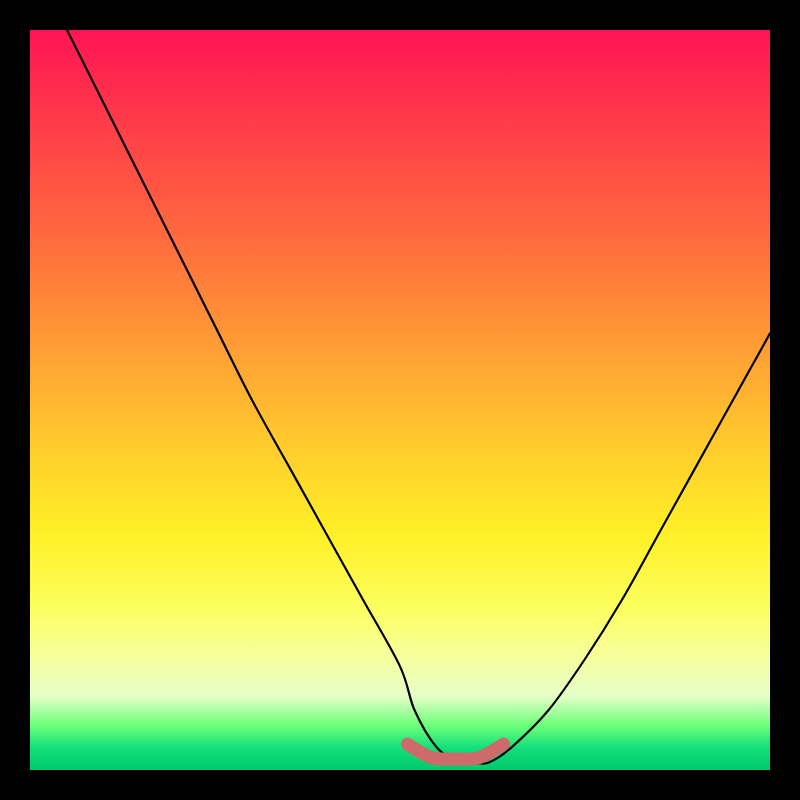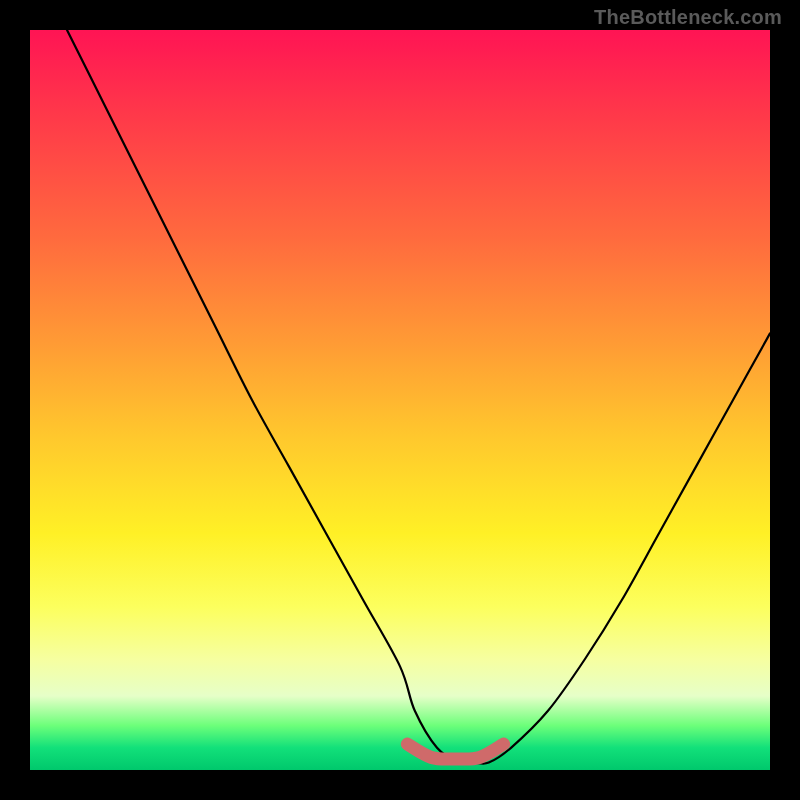--- a/index.html
+++ b/index.html
@@ -56,21 +56,20 @@
     top: 0;
     width: 740px;
     height: 740px;
     overflow: visible;
   }
 </style>
 </head>
 <body>
 
 <div class="frame">
-  <div class="watermark">TheBottleneck.com</div>
 
   <div class="plot-area">
     <svg class="overlay" viewBox="0 0 740 740">
       <path id="curve-path" fill="none" stroke="#000" stroke-width="2.2" stroke-linecap="round" stroke-linejoin="round" d="M 37 0 C 43.166666666666664 12.333333333333371, 61.66666666666667 49.33333333333337, 74 74 C 86.33333333333333 98.66666666666663, 98.66666666666667 123.33333333333337, 111 148 C 123.33333333333334 172.66666666666663, 135.66666666666666 197.33333333333337, 148 222 C 160.33333333333334 246.66666666666663, 172.66666666666666 271.33333333333337, 185 296 C 197.33333333333334 320.6666666666667, 209.66666666666666 346.5666666666667, 222 370 C 234.33333333333331 393.4333333333333, 246.66666666666669 414.4, 259 436.6 C 271.3333333333333 458.8, 283.6666666666667 481, 296 503.2 C 308.3333333333333 525.4, 320.6666666666667 547.6, 333 569.8 C 345.3333333333333 592, 361.3666666666667 617.9, 370 636.4 C 378.63333333333327 654.9, 378.63333333333327 667.2333333333333, 384.8 680.8 C 390.96666666666664 694.3666666666667, 399.6 709.1666666666666, 407.00000000000006 717.8 C 414.40000000000003 726.4333333333333, 423.0333333333333 730.1333333333333, 429.2 732.6 C 435.3666666666667 735.0666666666667, 439.0666666666667 732.6, 444 732.6 C 448.93333333333334 732.6, 452.6333333333333 735.0666666666667, 458.8 732.6 C 464.9666666666667 730.1333333333333, 471.13333333333327 726.4333333333333, 481 717.8 C 490.8666666666667 709.1666666666666, 505.6666666666666 695.6, 518 680.8 C 530.3333333333334 666, 542.6666666666666 647.5, 555 629 C 567.3333333333334 610.5, 579.6666666666666 590.7666666666667, 592 569.8 C 604.3333333333334 548.8333333333334, 616.6666666666666 525.4, 629 503.2 C 641.3333333333334 481, 653.6666666666666 458.8, 666 436.6 C 678.3333333333334 414.4, 690.6666666666666 392.20000000000005, 703 370 C 715.3333333333334 347.79999999999995, 733.8333333333334 314.50000000000006, 740 303.40000000000003"></path>
       <path id="trough-path" fill="none" stroke="#cf6a6a" stroke-width="13" stroke-linecap="round" stroke-linejoin="round" d="M 377.40000000000003 714.1 C 381.4083333333333 716.32, 393.4333333333333 724.9533333333334, 401.45 727.42 C 409.4666666666667 729.8866666666667, 417.4833333333333 728.9, 425.49999999999994 728.9 C 433.51666666666665 728.9, 441.53333333333336 729.8866666666667, 449.55 727.42 C 457.5666666666667 724.9533333333334, 469.5916666666667 716.32, 473.6 714.1"></path>
     </svg>
   </div>
 </div>
 
 </body></html>

